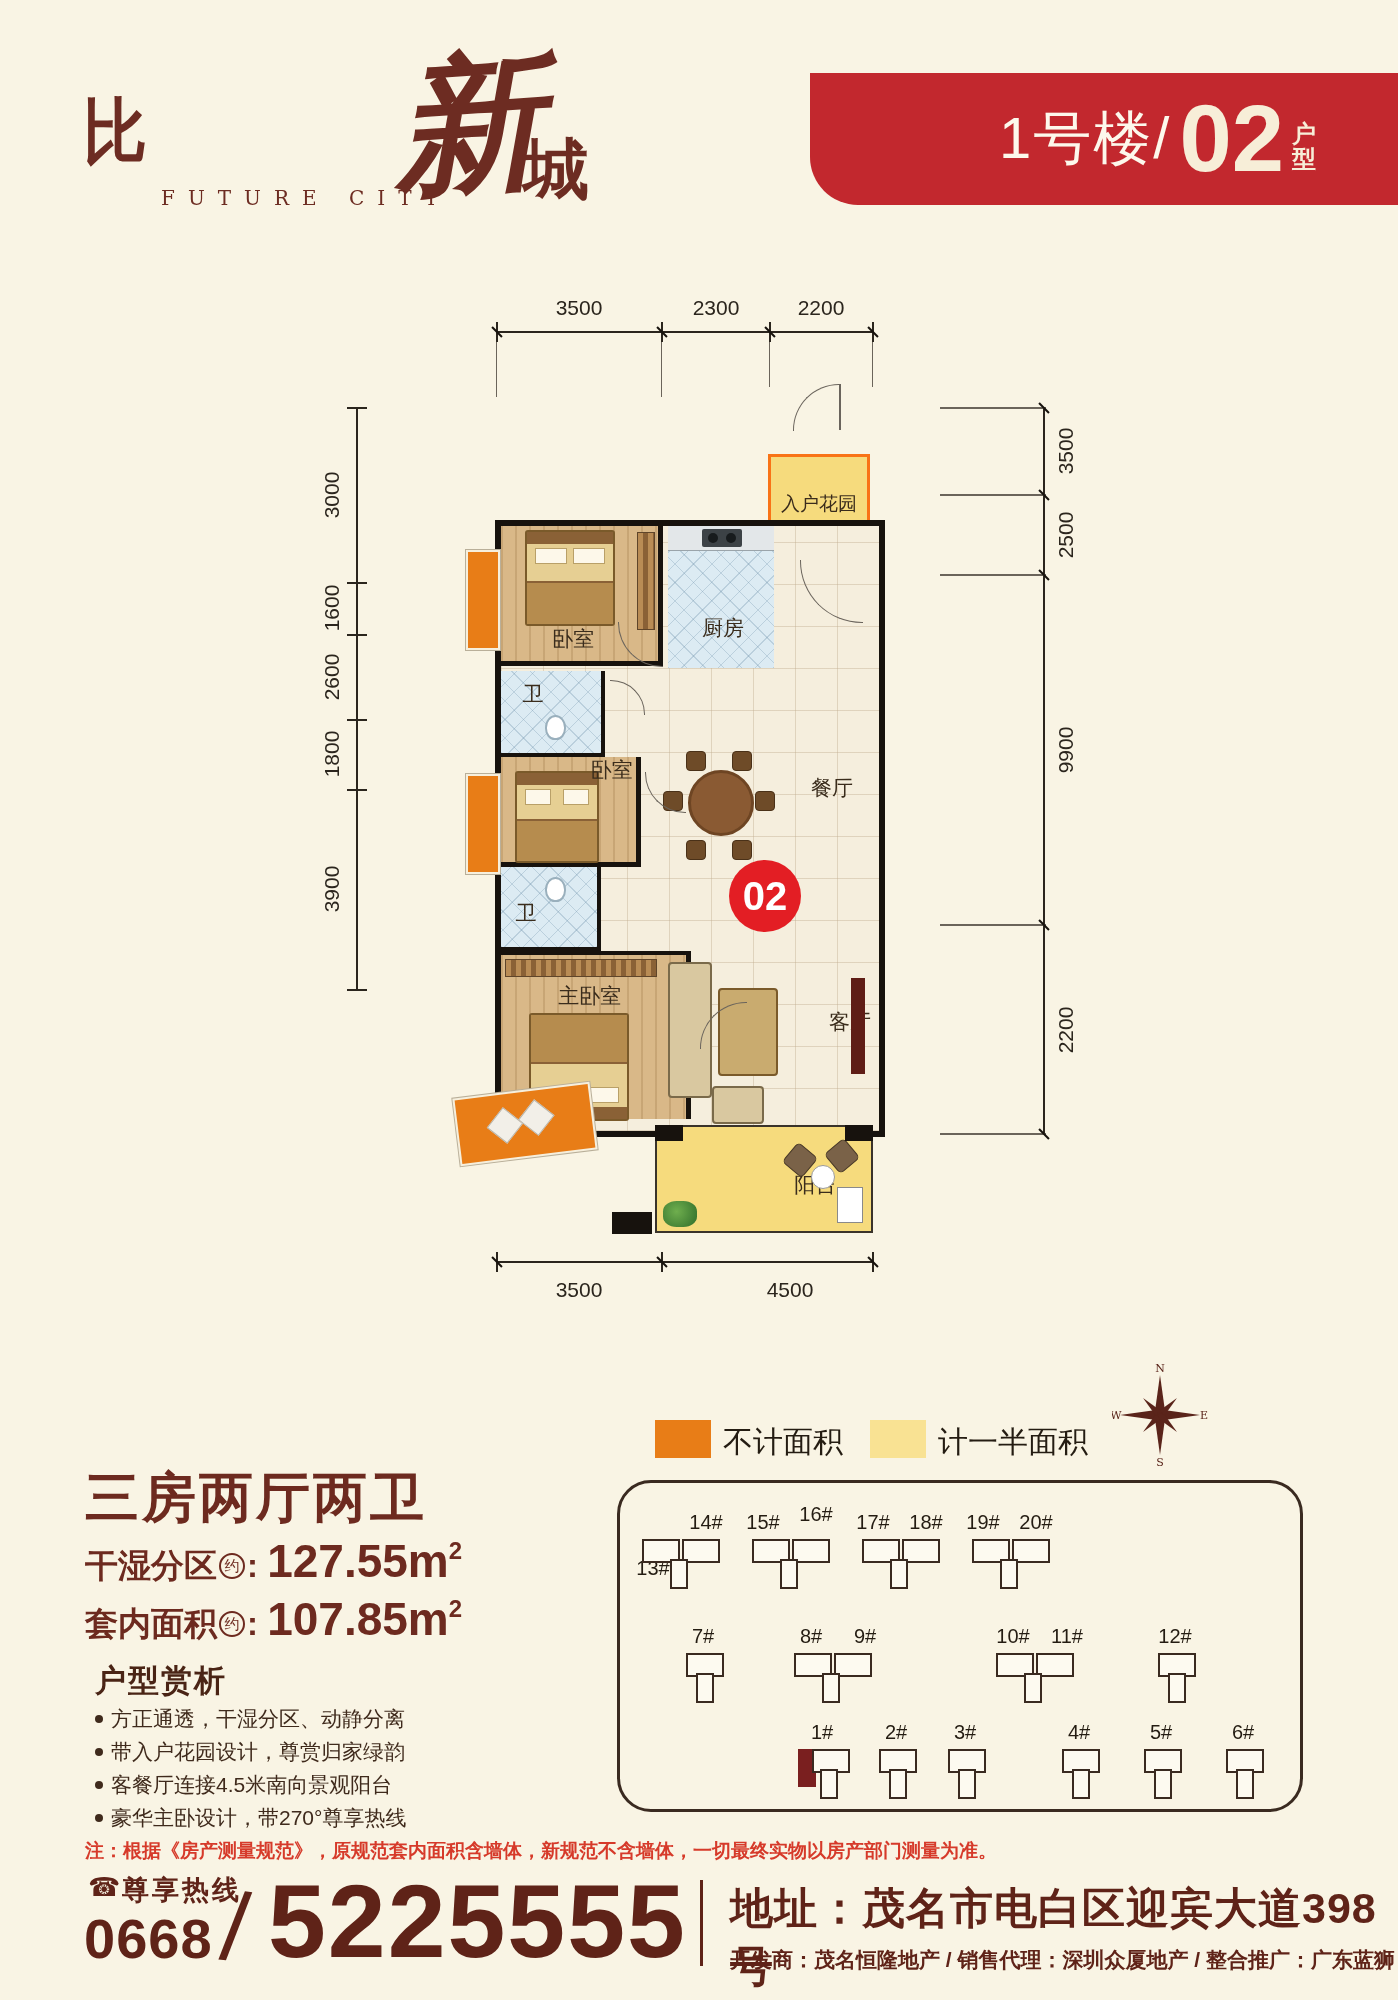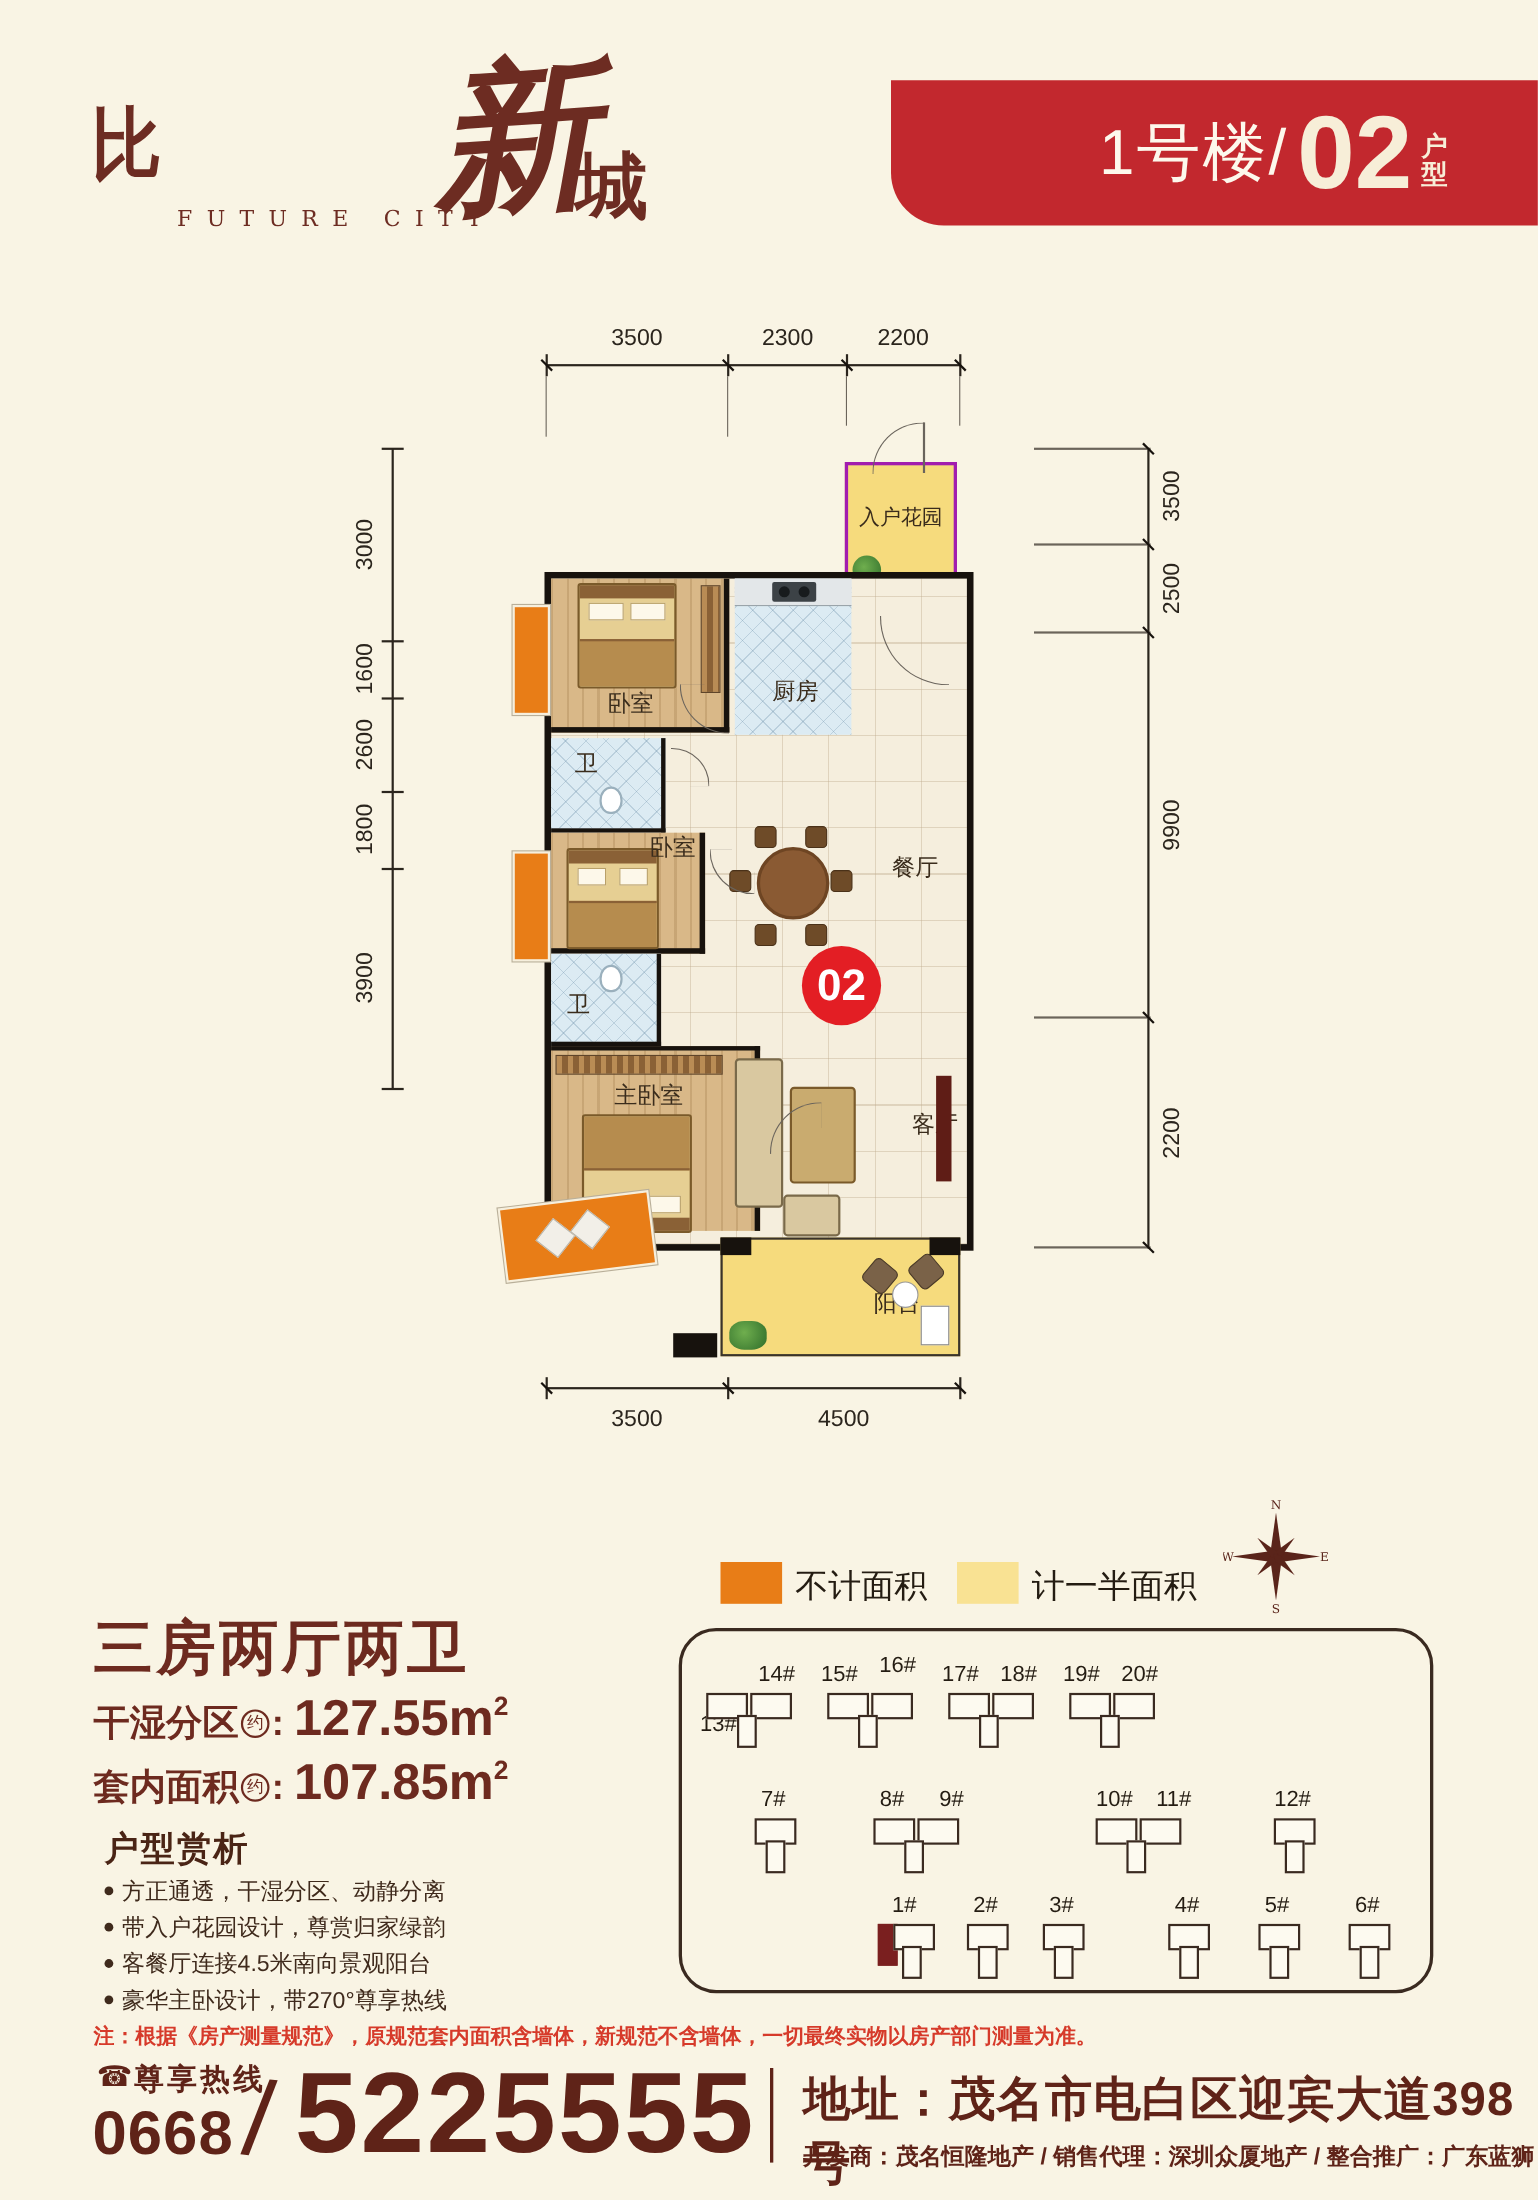--- a/index.html
+++ b/index.html
@@ -144,26 +144,26 @@
   <span class="abs dlabv" style="left:1066px;top:1030px;">2200</span>
 
   <div class="abs dline" style="left:497px;top:1261px;width:376px;height:2px;"></div>
   <div class="abs tickv" style="left:496px;top:1252px;"></div>
   <div class="abs tickv" style="left:661px;top:1252px;"></div>
   <div class="abs tickv" style="left:872px;top:1252px;"></div>
   <div class="abs slash" style="left:490px;top:1261px;"></div>
   <div class="abs slash" style="left:655px;top:1261px;"></div>
   <div class="abs slash" style="left:866px;top:1261px;"></div>
   <span class="abs dlab" style="left:579px;top:1290px;">3500</span>
-  <span class="abs dlab" style="left:767px;top:1290px;">4500</span>
+  <span class="abs dlab" style="left:790px;top:1290px;">4500</span>
 </div>
 
 <div>
 
-  <div class="abs room yellowroom" style="left:768px;top:420px;width:102px;height:118px;border:3px solid #a21caf;">
+  <div class="abs room yellowroom" style="left:768px;top:454px;width:102px;height:118px;border:3px solid #f97316;">
     <span class="rlab" style="left:50%;top:42%;font-size:19px;">入户花园</span>
     <div class="plant" style="left:4px;bottom:4px;width:26px;height:26px;"></div>
   </div>
 
   <div class="abs arc" style="left:793px;top:384px;width:46px;height:46px;border-left-width:1.5px;border-top-width:1.5px;border-top-left-radius:46px;"></div>
   <div class="abs" style="left:839px;top:384px;width:1.5px;height:46px;background:#6a645c;"></div>
 
   <div class="abs mainbody"></div>
 
   <div class="abs room wood" style="left:501px;top:526px;width:162px;height:140px;border-right:5px solid #17120d;border-bottom:5px solid #17120d;">

